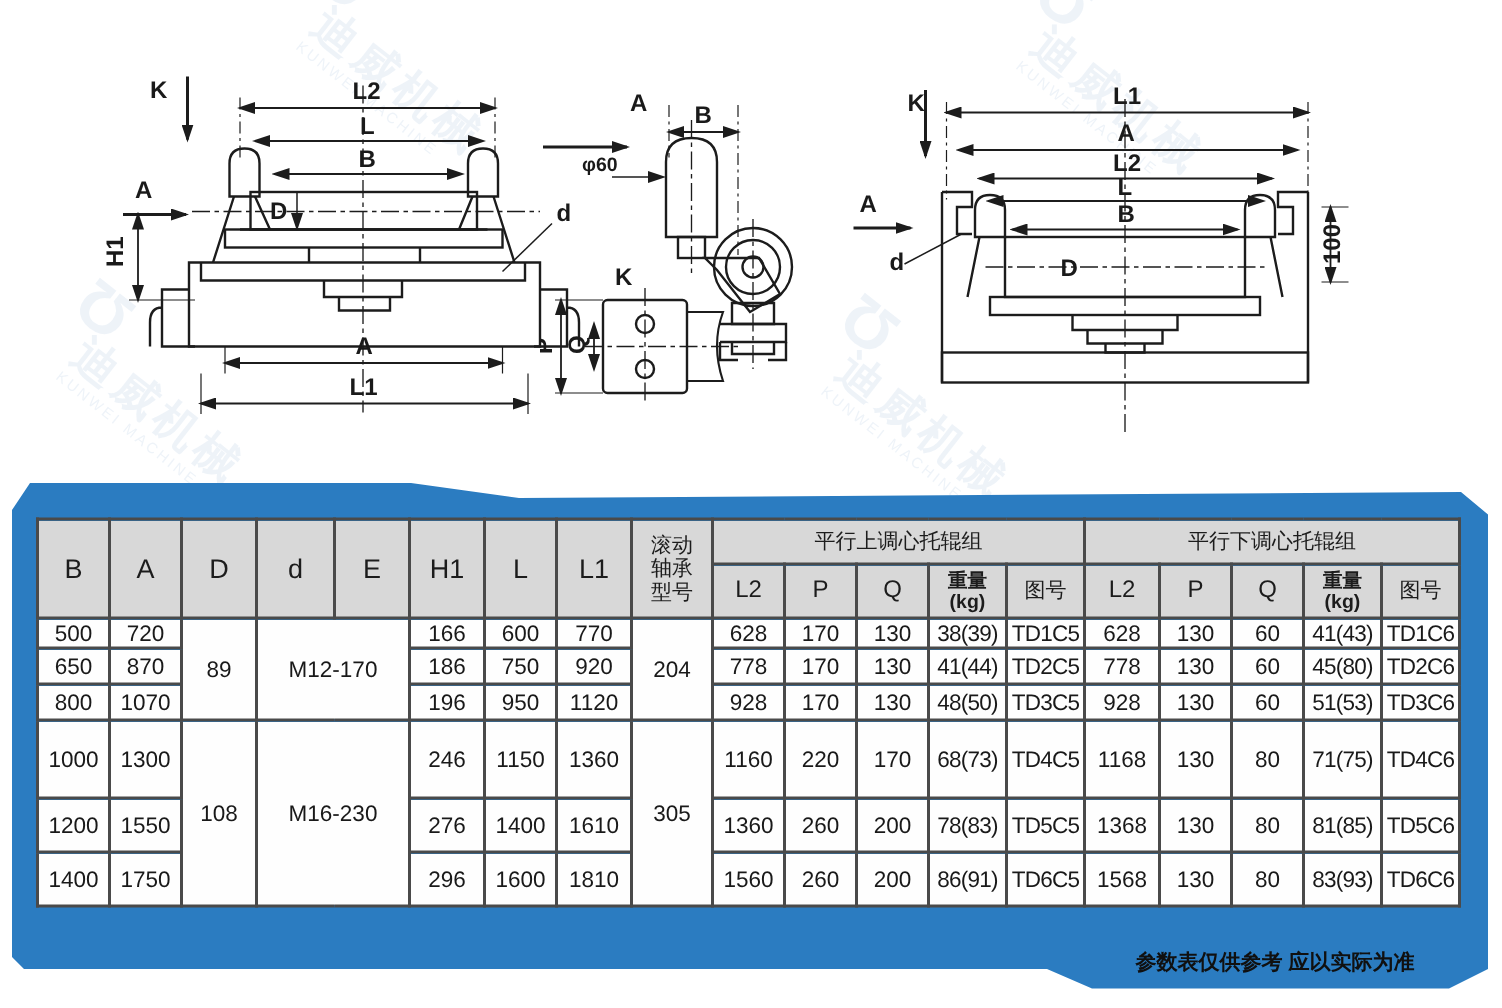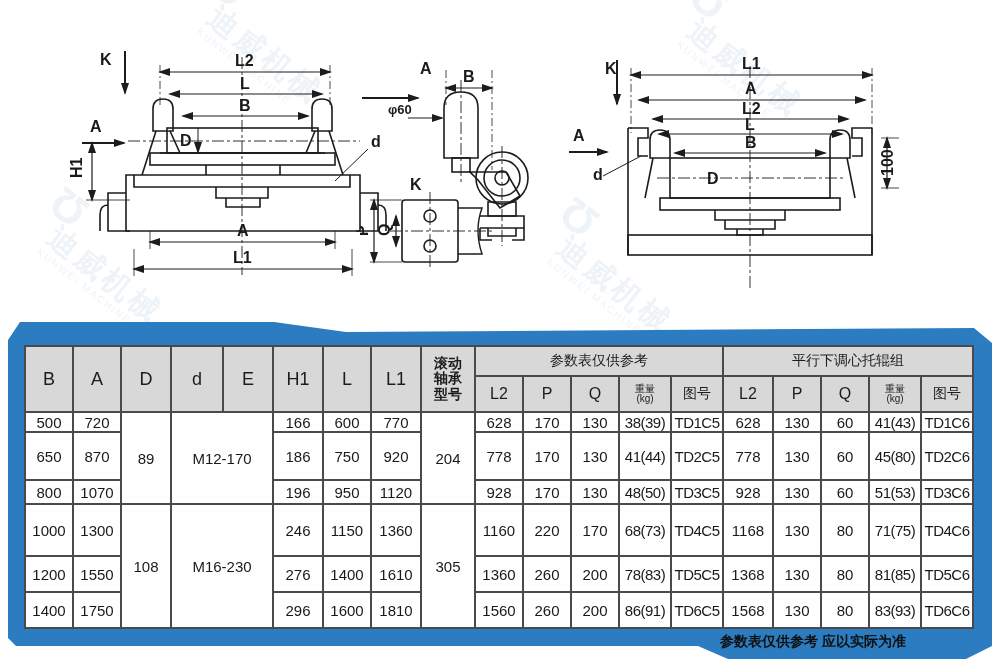--- a/index.html
+++ b/index.html
@@ -17,26 +17,26 @@
   .wm .swirl{font-size:44px;display:block;margin-left:-20px;margin-bottom:-6px;font-weight:bold;}
   
   #frame-svg{position:absolute;left:0;top:315px;}
   
   #spec-table{position:absolute;left:24px;top:345px;border-collapse:collapse;table-layout:fixed;}
   #spec-table td,#spec-table th{border:2px solid #4a4a4a;text-align:center;vertical-align:middle;
       padding:0;overflow:hidden;white-space:nowrap;}
   #spec-table th{background:#d8d8d8;font-weight:normal;}
   #spec-table td{background:#fefefe;font-size:15px;color:#191919;}
   .hletter{font-size:18px;}
-  .hcn{font-size:14px;font-weight:bold;line-height:1.1;}
+  .hcn{font-size:14px;font-weight:normal;line-height:1.1;}
   .hsub{font-size:16px;}
-  .two-line{line-height:1.05;font-size:10px;font-weight:normal;white-space:normal;}
+  .two-line{line-height:1.05;font-size:13px;font-weight:bold;white-space:normal;}
   .tight{font-size:14px;letter-spacing:-0.5px;margin-left:12px;}
   
-  #footer-note{position:absolute;left:720px;top:633px;width:260px;
+  #footer-note{position:absolute;left:720px;top:633px;width:260px;text-align:center;
       font-size:14px;font-weight:bold;color:#101010;}
 </style>
 </head>
 <body>
 
 <div id="stage">
 
   <div class="wm" style="left:205px;top:5px;">
     <span class="swirl">Ʊ</span>
     <span class="cn">迪威机械</span>
@@ -288,21 +288,21 @@
         <th rowspan="2" class="hletter">d</th>
         <th rowspan="2" class="hletter">E</th>
         <th rowspan="2" class="hletter">H1</th>
         <th rowspan="2" class="hletter">L</th>
         <th rowspan="2" class="hletter">L1</th>
         <th rowspan="2">
           <div class="hcn">滚动</div>
           <div class="hcn">轴承</div>
           <div class="hcn">型号</div>
         </th>
-        <th colspan="5" class="hcn">参数表仅供参考</th>
+        <th colspan="5" class="hcn">平行上调心托辊组</th>
         <th colspan="5" class="hcn">平行下调心托辊组</th>
       </tr>
       <tr style="height:36px;">
         <th class="hsub">L2</th>
         <th class="hsub">P</th>
         <th class="hsub">Q</th>
         <th>
           <div class="two-line">重量</div>
           <div class="two-line">(kg)</div>
         </th>
@@ -331,21 +331,21 @@
         <td>170</td>
         <td>130</td>
         <td class="tight">38(39)</td>
         <td class="tight">TD1C5</td>
         <td>628</td>
         <td>130</td>
         <td>60</td>
         <td class="tight">41(43)</td>
         <td class="tight">TD1C6</td>
       </tr>
-      <tr style="height:48px;">
+      <tr style="height:24px;">
         <td>650</td>
         <td>870</td>
         <td>186</td>
         <td>750</td>
         <td>920</td>
         <td>778</td>
         <td>170</td>
         <td>130</td>
         <td class="tight">41(44)</td>
         <td class="tight">TD2C5</td>

